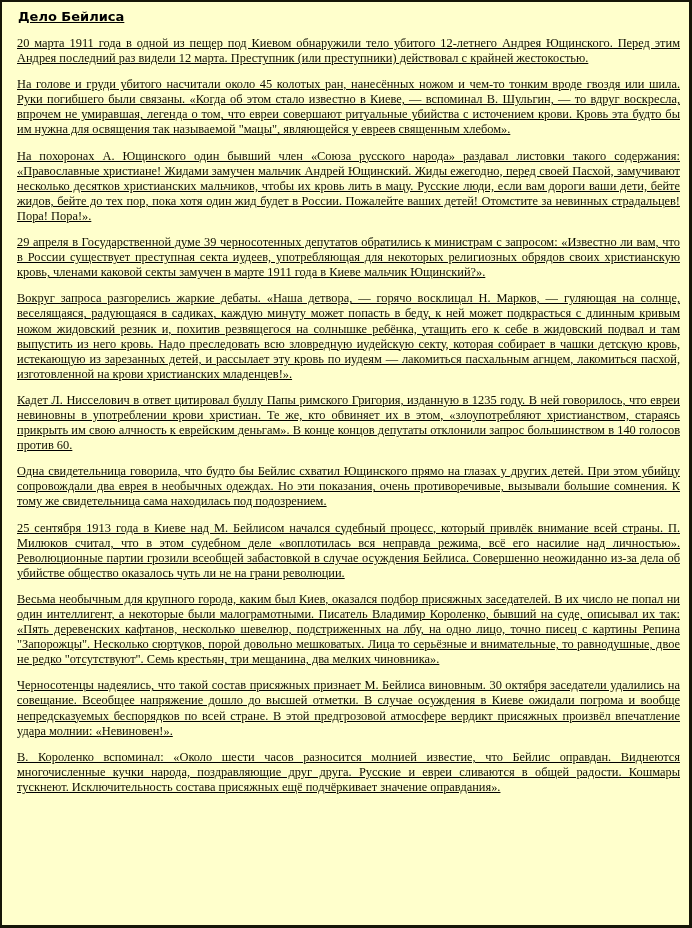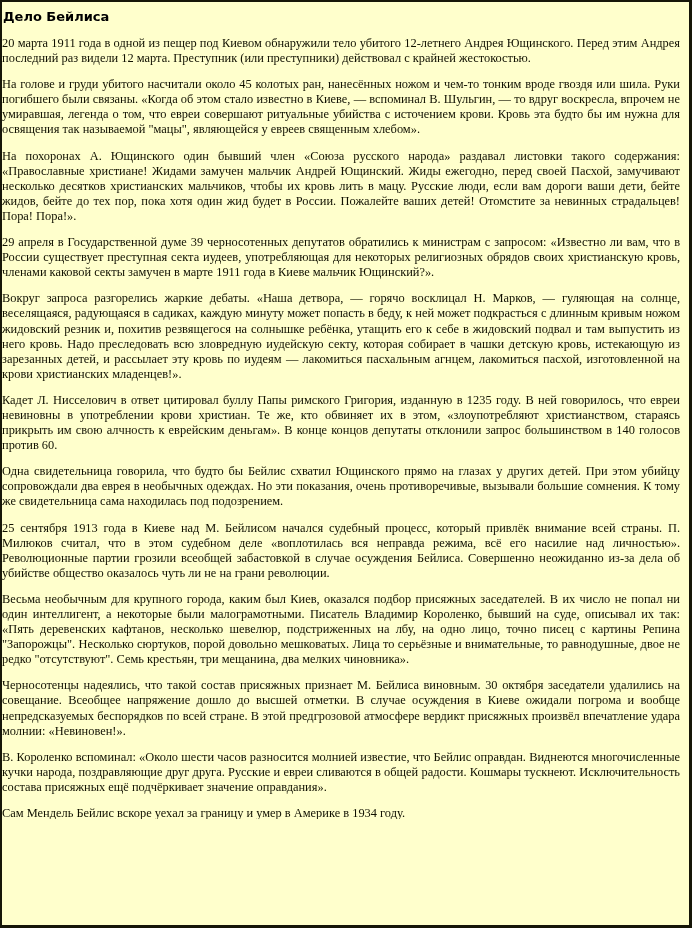--- a/index.html
+++ b/index.html
@@ -19,21 +19,22 @@
     height: 928px;
     box-sizing: border-box;
     background: #ffffcc;
     border-top: 2px solid #161608;
     border-left: 2px solid #161608;
     border-right: 3px solid #161608;
     border-bottom: 3px solid #161608;
     overflow: hidden;
   }
   #doc-body {
-    padding: 5px 9px 0 0;
+    padding: 5px 9px 0 15px;
+    text-decoration: underline;
   }
   .doc-title {
     font-family: "DejaVu Sans", "Liberation Sans", sans-serif;
     font-weight: bold;
     font-size: 13px;
     line-height: 17px;
     color: #000000;
     margin: 1px 0 9px 1px;
     letter-spacing: 0px;
   }
@@ -69,16 +70,15 @@
     <p class="para">На голове и груди убитого насчитали около 45 колотых ран, нанесённых ножом и чем-то тонким вроде гвоздя или шила. Руки погибшего были связаны. «Когда об этом стало известно в Киеве, — вспоминал В. Шульгин, — то вдруг воскресла, впрочем не умиравшая, легенда о том, что евреи совершают ритуальные убийства с источением крови. Кровь эта будто бы им нужна для освящения так называемой "мацы", являющейся у евреев священным хлебом».</p>
     <p class="para">На похоронах А. Ющинского один бывший член «Союза русского народа» раздавал листовки такого содержания: «Православные христиане! Жидами замучен мальчик Андрей Ющинский. Жиды ежегодно, перед своей Пасхой, замучивают несколько десятков христианских мальчиков, чтобы их кровь лить в мацу. Русские люди, если вам дороги ваши дети, бейте жидов, бейте до тех пор, пока хотя один жид будет в России. Пожалейте ваших детей! Отомстите за невинных страдальцев! Пора! Пора!».</p>
     <p class="para">29 апреля в Государственной думе 39 черносотенных депутатов обратились к министрам с запросом: «Известно ли вам, что в России существует преступная секта иудеев, употребляющая для некоторых религиозных обрядов своих христианскую кровь, членами каковой секты замучен в марте 1911 года в Киеве мальчик Ющинский?».</p>
     <p class="para">Вокруг запроса разгорелись жаркие дебаты. «Наша детвора, — горячо восклицал Н. Марков, — гуляющая на солнце, веселящаяся, радующаяся в садиках, каждую минуту может попасть в беду, к ней может подкрасться с длинным кривым ножом жидовский резник и, похитив резвящегося на солнышке ребёнка, утащить его к себе в жидовский подвал и там выпустить из него кровь. Надо преследовать всю зловредную иудейскую секту, которая собирает в чашки детскую кровь, истекающую из зарезанных детей, и рассылает эту кровь по иудеям — лакомиться пасхальным агнцем, лакомиться пасхой, изготовленной на крови христианских младенцев!».</p>
     <p class="para">Кадет Л. Нисселович в ответ цитировал буллу Папы римского Григория, изданную в 1235 году. В ней говорилось, что евреи невиновны в употреблении крови христиан. Те же, кто обвиняет их в этом, «злоупотребляют христианством, стараясь прикрыть им свою алчность к еврейским деньгам». В конце концов депутаты отклонили запрос большинством в 140 голосов против 60.</p>
     <p class="para">Одна свидетельница говорила, что будто бы Бейлис схватил Ющинского прямо на глазах у других детей. При этом убийцу сопровождали два еврея в необычных одеждах. Но эти показания, очень противоречивые, вызывали большие сомнения. К тому же свидетельница сама находилась под подозрением.</p>
     <p class="para">25 сентября 1913 года в Киеве над М. Бейлисом начался судебный процесс, который привлёк внимание всей страны. П. Милюков считал, что в этом судебном деле «воплотилась вся неправда режима, всё его насилие над личностью». Революционные партии грозили всеобщей забастовкой в случае осуждения Бейлиса. Совершенно неожиданно из-за дела об убийстве общество оказалось чуть ли не на грани революции.</p>
     <p class="para">Весьма необычным для крупного города, каким был Киев, оказался подбор присяжных заседателей. В их число не попал ни один интеллигент, а некоторые были малограмотными. Писатель Владимир Короленко, бывший на суде, описывал их так: «Пять деревенских кафтанов, несколько шевелюр, подстриженных на лбу, на одно лицо, точно писец с картины Репина "Запорожцы". Несколько сюртуков, порой довольно мешковатых. Лица то серьёзные и внимательные, то равнодушные, двое не редко "отсутствуют". Семь крестьян, три мещанина, два мелких чиновника».</p>
     <p class="para">Черносотенцы надеялись, что такой состав присяжных признает М. Бейлиса виновным. 30 октября заседатели удалились на совещание. Всеобщее напряжение дошло до высшей отметки. В случае осуждения в Киеве ожидали погрома и вообще непредсказуемых беспорядков по всей стране. В этой предгрозовой атмосфере вердикт присяжных произвёл впечатление удара молнии: «Невиновен!».</p>
     <p class="para">В. Короленко вспоминал: «Около шести часов разносится молнией известие, что Бейлис оправдан. Виднеются многочисленные кучки народа, поздравляющие друг друга. Русские и евреи сливаются в общей радости. Кошмары тускнеют. Исключительность состава присяжных ещё подчёркивает значение оправдания».</p>
-    <p class="para para-clipped">Сам Мендель Бейлис вскоре уехал за границу и умер в Америке в 1934 году.</p>
 
   </div>
 </div>
 
 </body></html>

